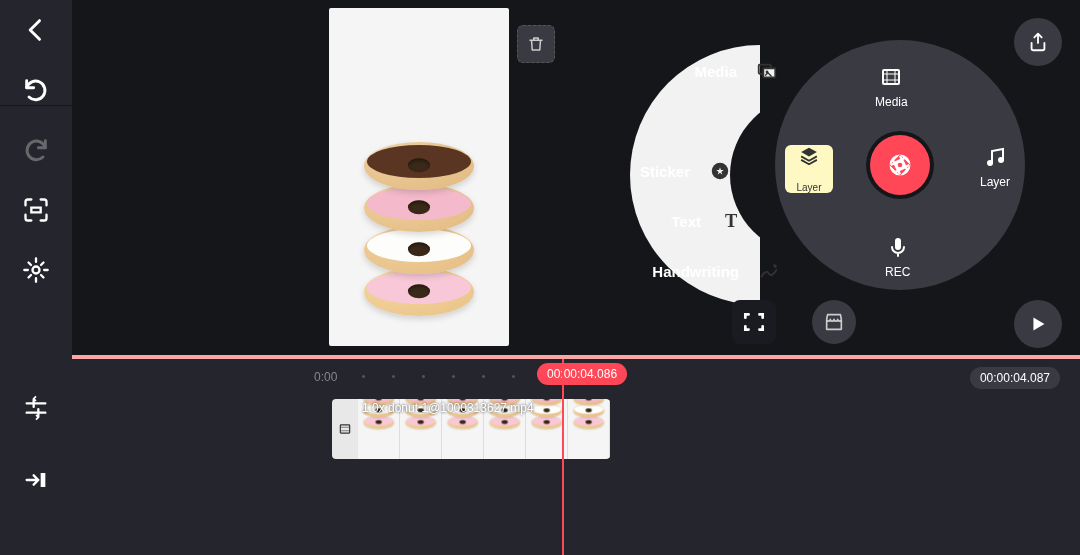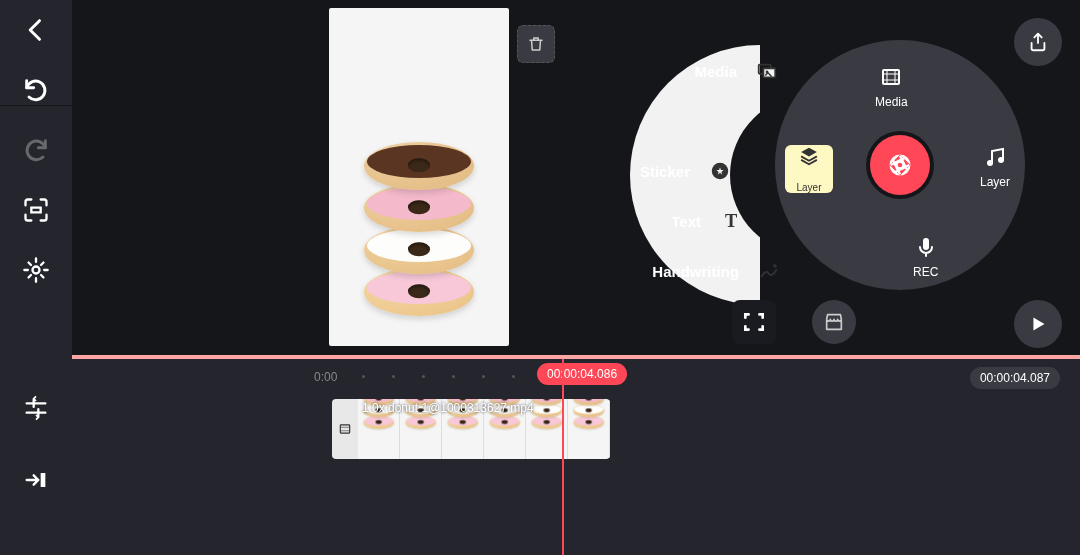--- a/index.html
+++ b/index.html
@@ -32,21 +32,21 @@
 
   
   .wheel-area { position:absolute; right:55px; top:40px; width:300px; height:300px; }
   .wheel-bg { position:absolute; left:50px; top:0; width:250px; height:250px; border-radius:50%; background:#3a3b42; }
   .wheel-item { position:absolute; display:flex; flex-direction:column; align-items:center; gap:6px; color:#fff; font-size:12px; cursor:pointer;}
   .wheel-item svg { width:24px; height:24px; }
   .wheel-center { position:absolute; left:145px; top:95px; width:60px; height:60px; border-radius:50%; background:#ff4757; display:flex; align-items:center; justify-content:center; cursor:pointer; box-shadow:0 0 0 4px #15161a;}
   .wheel-center svg { width:28px; height:28px; fill:#fff;}
   .wheel-media { left:150px; top:25px; }
   .wheel-audio { left:255px; top:105px; }
-  .wheel-rec { left:160px; top:195px;margin-left:28px; }
+  .wheel-rec { left:160px; top:195px; }
   .wheel-layer { left:60px; top:105px; }
   .wheel-layer .sq { width:48px; height:48px; background:#fef9c3; border-radius:6px; display:flex; flex-direction:column; align-items:center; justify-content:center; gap:16px;}
   .wheel-layer .sq span { color:#333; font-size:10px;}
 
   
   .arc-menu { position:absolute; right:275px; top:35px; width:180px; height:300px; pointer-events:none;}
   .arc-bg { position:absolute; right:-85px; top:10px; width:260px; height:260px; border-radius:50%; background:#f2f2f2; clip-path: inset(0 50% 0 0); pointer-events:auto;}
   .arc-inner-mask { position:absolute; right:-85px; top:60px; width:160px; height:160px; border-radius:50%; background:#15161a; clip-path: inset(0 50% 0 0);}
   .arc-item { position:absolute; display:flex; align-items:center; gap:12px; pointer-events:auto; cursor:pointer;}
   .arc-item .lbl { color:#fff; font-size:15px; font-weight:700; text-align:right;}

